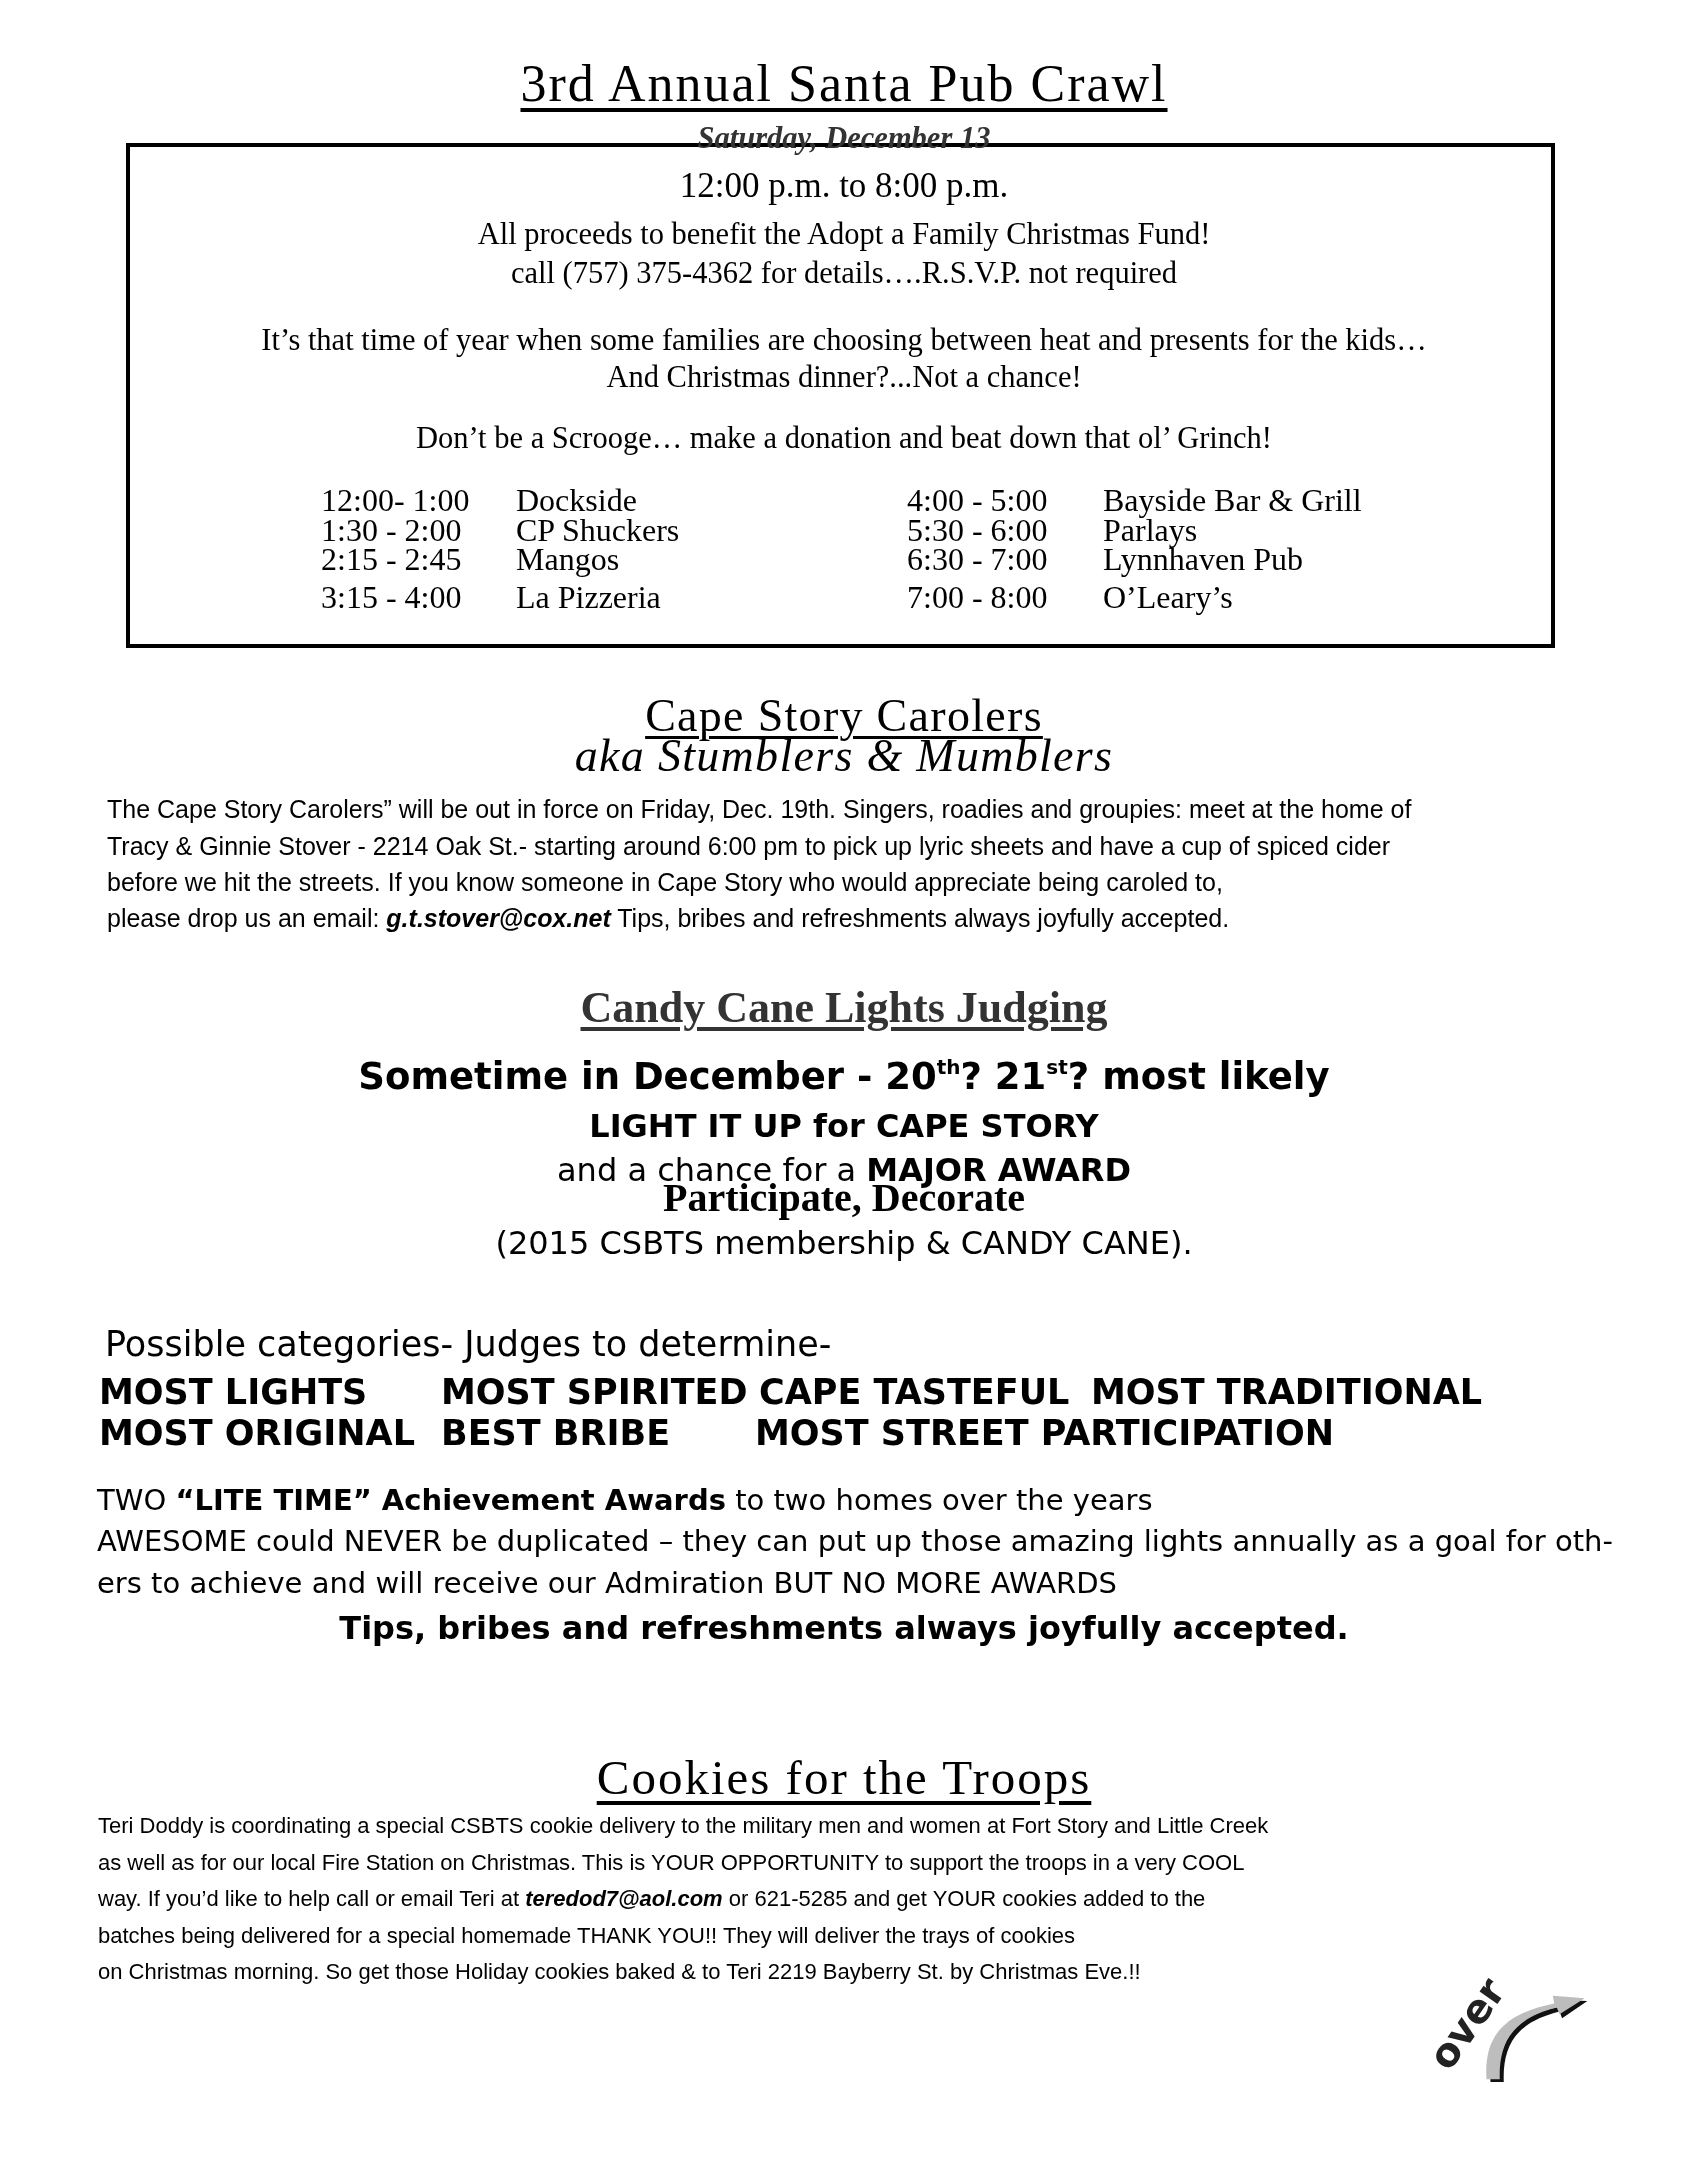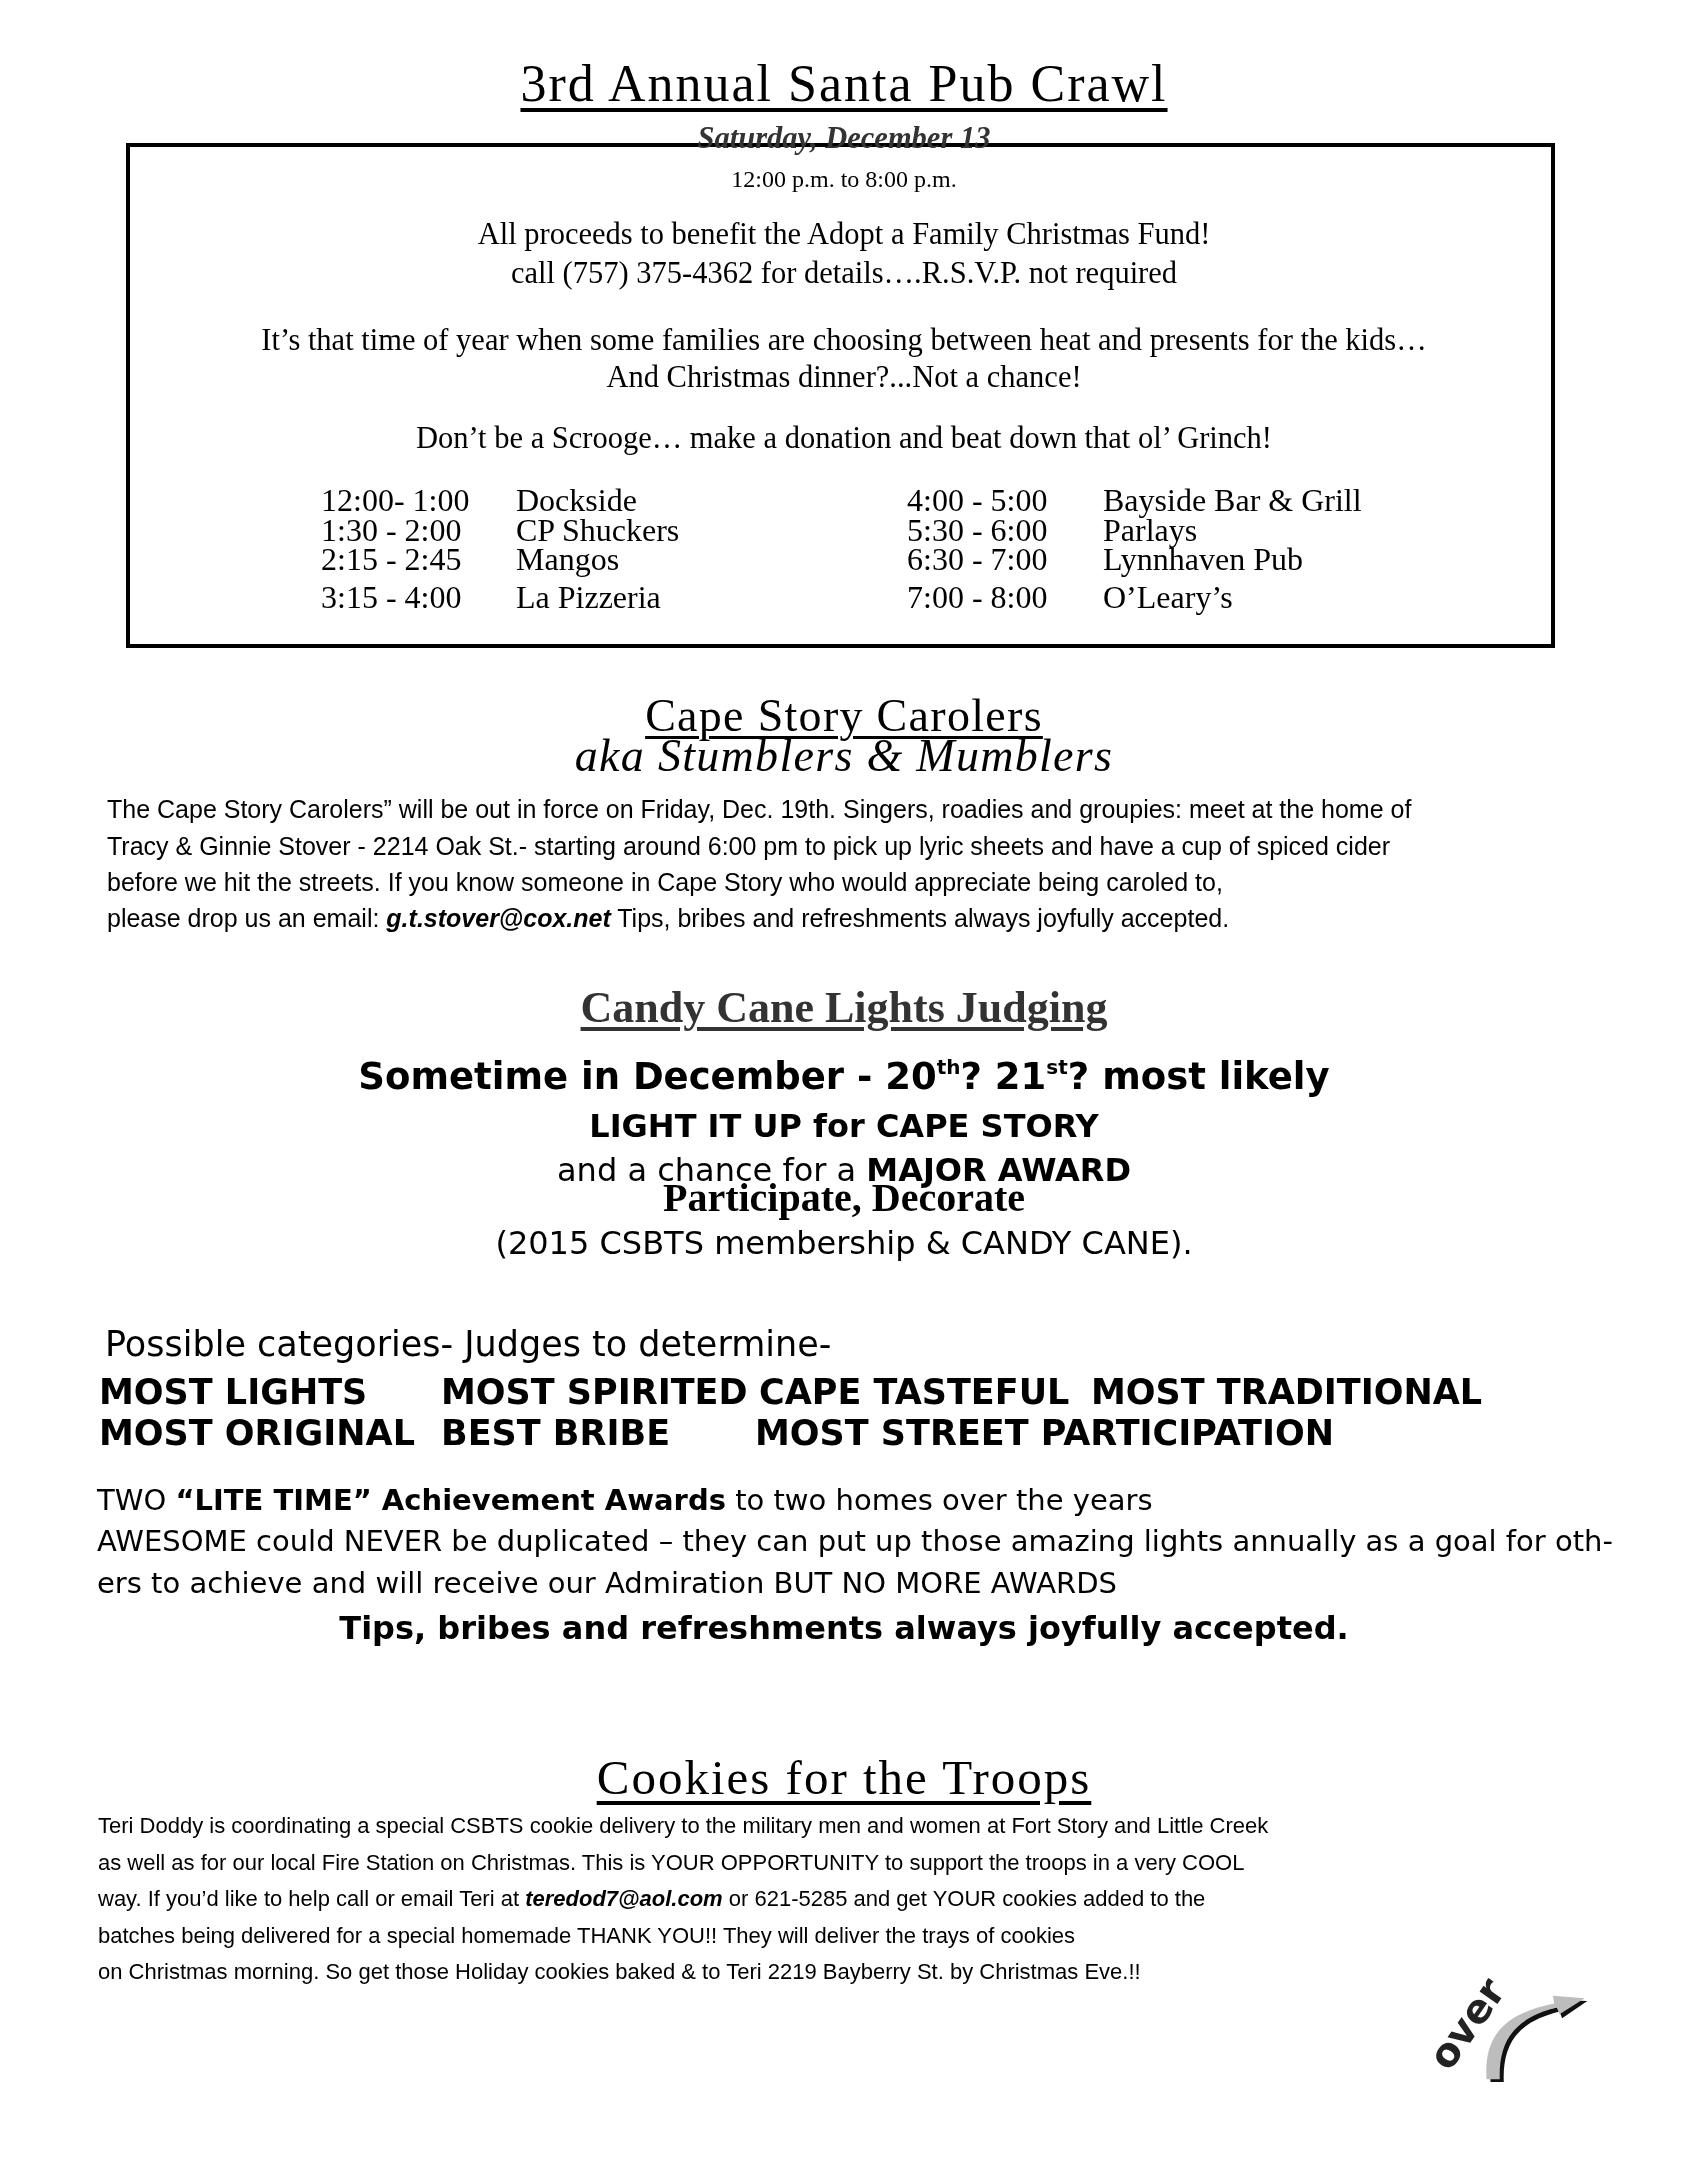--- a/index.html
+++ b/index.html
@@ -10,21 +10,21 @@
   .sans { font-family:"Liberation Sans", "DejaVu Sans", sans-serif; }
   .comic { font-family:"DejaVu Sans", "Liberation Sans", sans-serif; }
   .nowrap { white-space:nowrap; }
 
   
   #title { top:54px; font-size:52px; letter-spacing:2px; }
   #title span { text-decoration:underline; text-decoration-thickness:4px; text-underline-offset:6.6px; }
   #crawl-box { left:126px; top:143px; width:1421px; height:497px; border:4px solid #000; box-sizing:content-box; }
   .crawl-line { font-size:30.5px; }
   #crawl-date { top:121px; font-style:italic; font-weight:bold; font-size:30.5px; color:#333; }
-  #crawl-time { top:166px; font-size:24px; }
+  #crawl-time { top:166px; font-size:35px; }
   #crawl-proceeds { top:217px; }
   #crawl-call { top:256px; }
   #crawl-heat { top:323px; }
   #crawl-dinner { top:360px;text-align:center; }
   #crawl-scrooge { top:421px; }
   .sched { font-size:32px; line-height:1; }
   .sched-time { left:321px; }
   .sched-place { left:516px; }
   .sched-time2 { left:907px; }
   .sched-place2 { left:1103px; }

